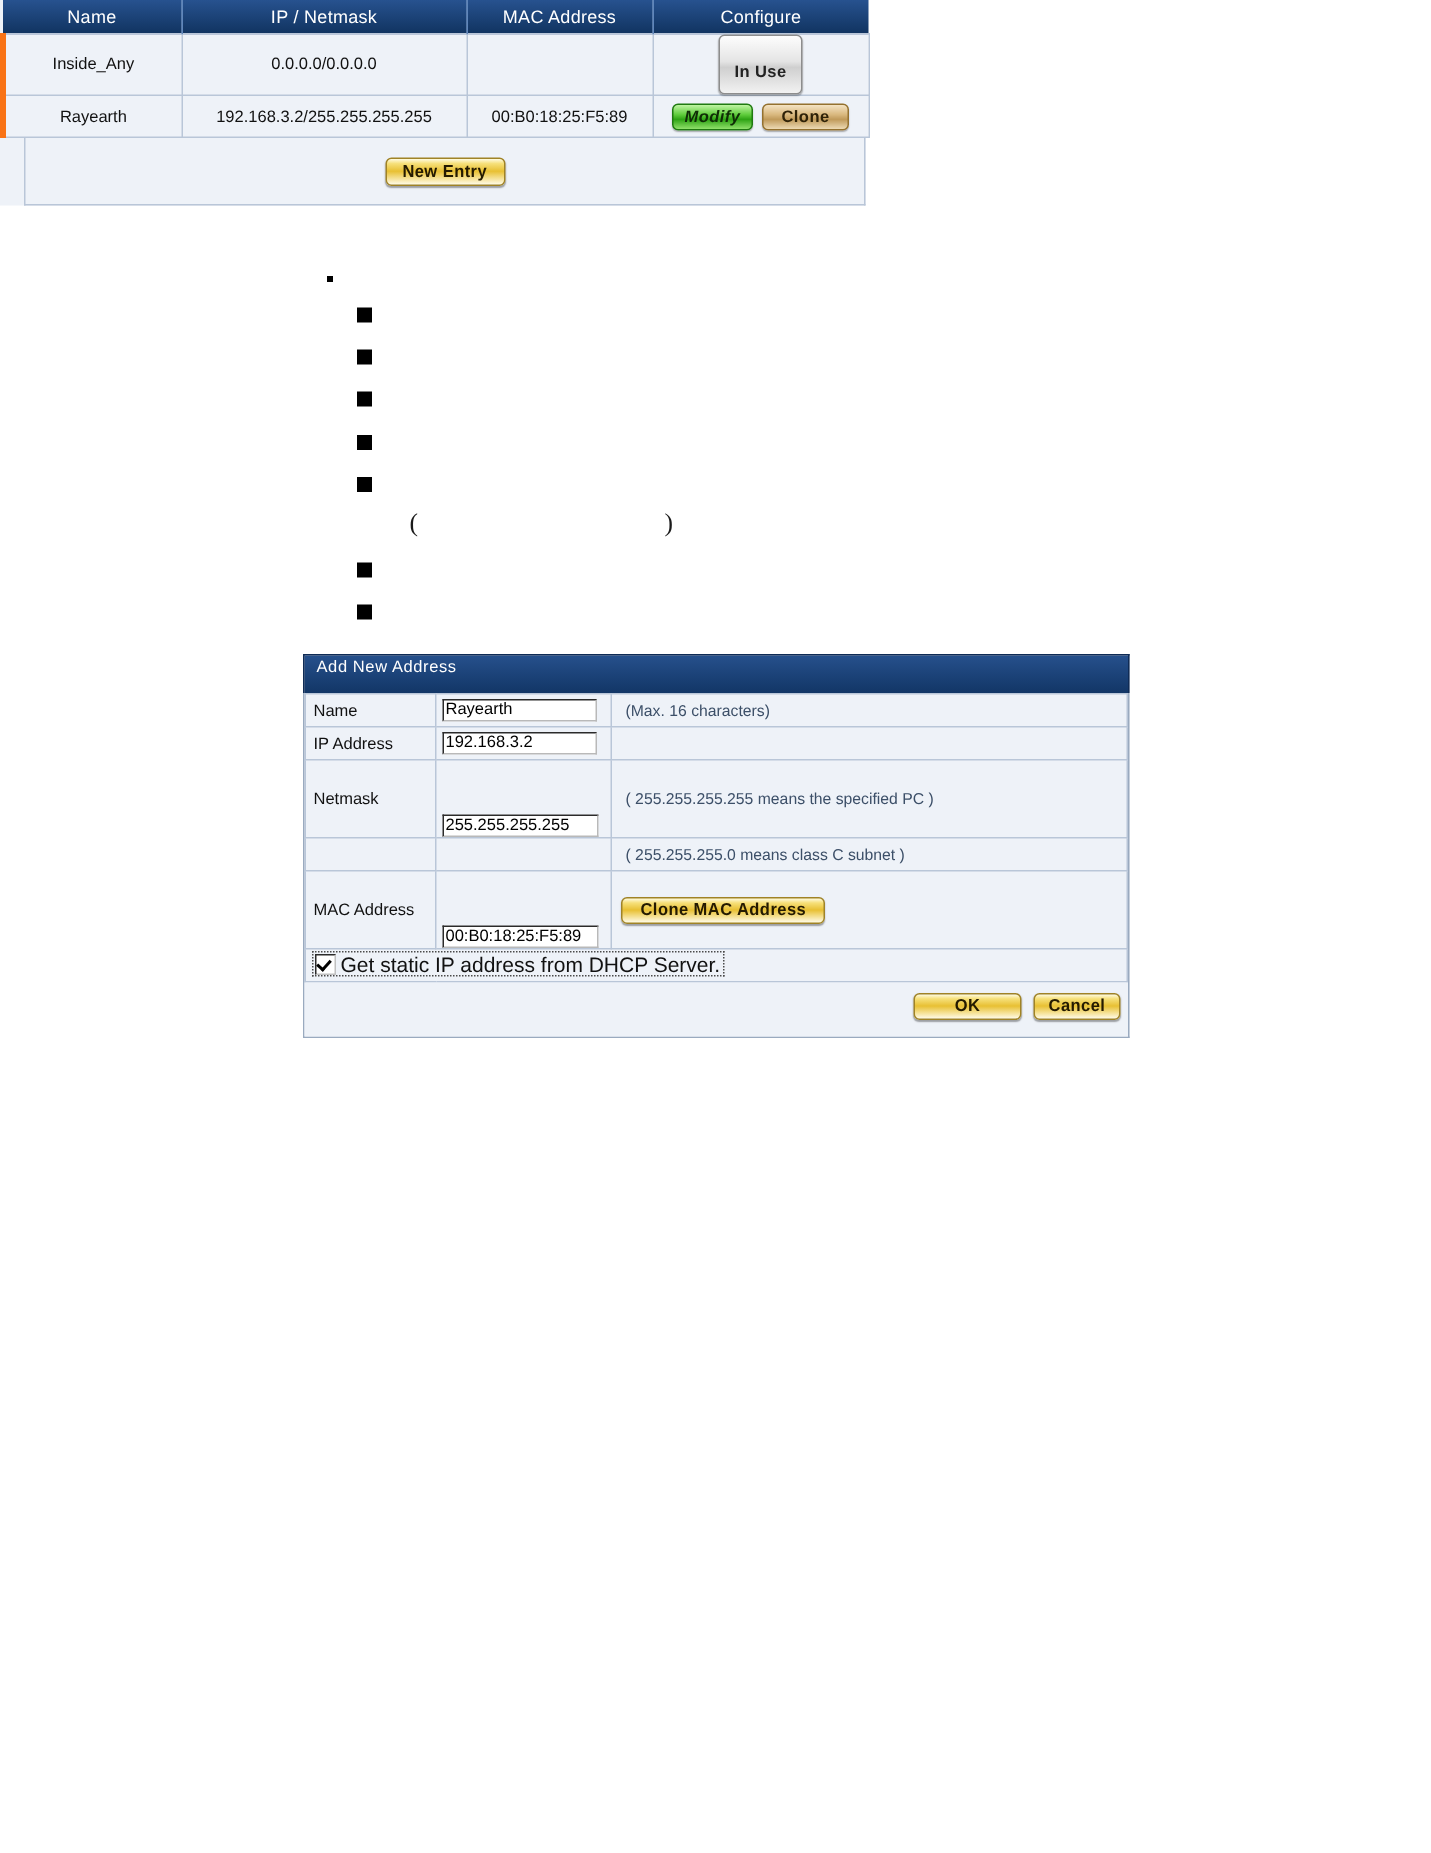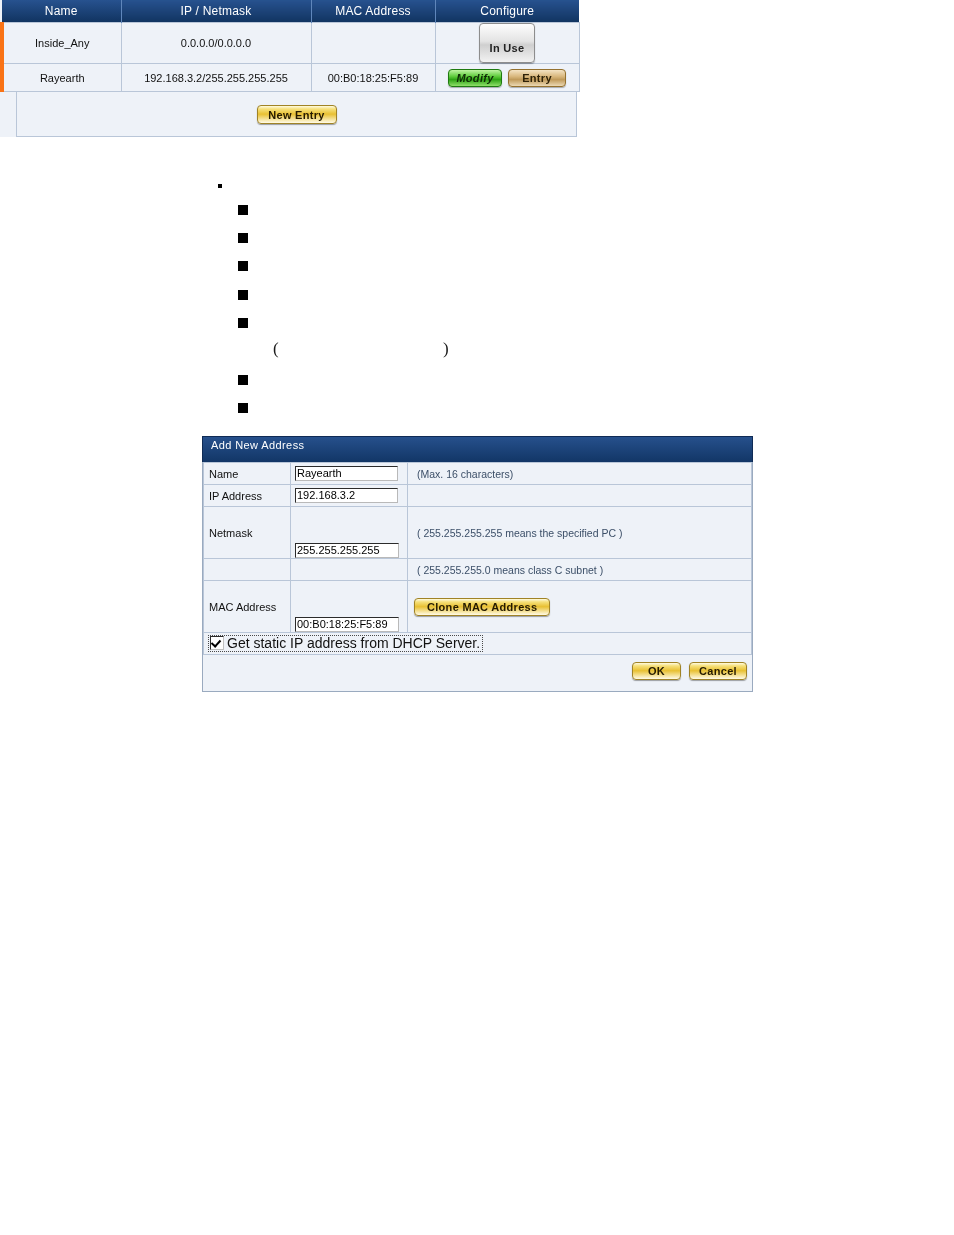--- a/index.html
+++ b/index.html
@@ -190,21 +190,21 @@
     color: #241a00;
     box-shadow: 0 1px 1px rgba(0,0,0,.35);
     padding: 3px 10px 3px 10px;
     height: 18px;
   }
   .btn-gold .inner {
     display: inline-block;
     transform: scaleY(1.05);
   }
   #clone-mac-btn { padding: 3px 12px; height: 18px; font-size: 11px; }
-  #ok-btn { width: 49px; height: 18px; padding: 3px 0; }
+  #ok-btn { width: 72px; height: 18px; padding: 3px 0; }
   #cancel-btn { width: 58px; height: 18px; padding: 3px 0; }
   #new-entry-btn { width: 80px; height: 19px; padding: 4px 0; }
 
   .btn-gray {
     background: linear-gradient(to bottom,
        #fdfdfd 0%, #e4e4e4 45%, #cfcfcf 55%, #f2f2f2 100%);
     border: 1px solid #8d8d8d;
     color: #222222;
     box-shadow: 0 1px 1px rgba(0,0,0,.3);
     width: 56px; height: 18px; padding: 19px 0;
@@ -399,21 +399,21 @@
       <tr class="data-row">
         <td>Rayearth</td>
         <td>192.168.3.2/255.255.255.255</td>
         <td>00:B0:18:25:F5:89</td>
         <td class="cfg-cell">
           <div class="cfg-inner">
             <span class="btn btn-green">
               <span class="inner">Modify</span>
             </span>
             <span class="btn btn-tan">
-              <span class="inner">Entry</span>
+              <span class="inner">Clone</span>
             </span>
           </div>
         </td>
       </tr>
     </tbody>
   </table>
 
   <div class="list-footer">
     <span class="btn btn-gold" id="new-entry-btn">
       <span class="inner">New Entry</span>

